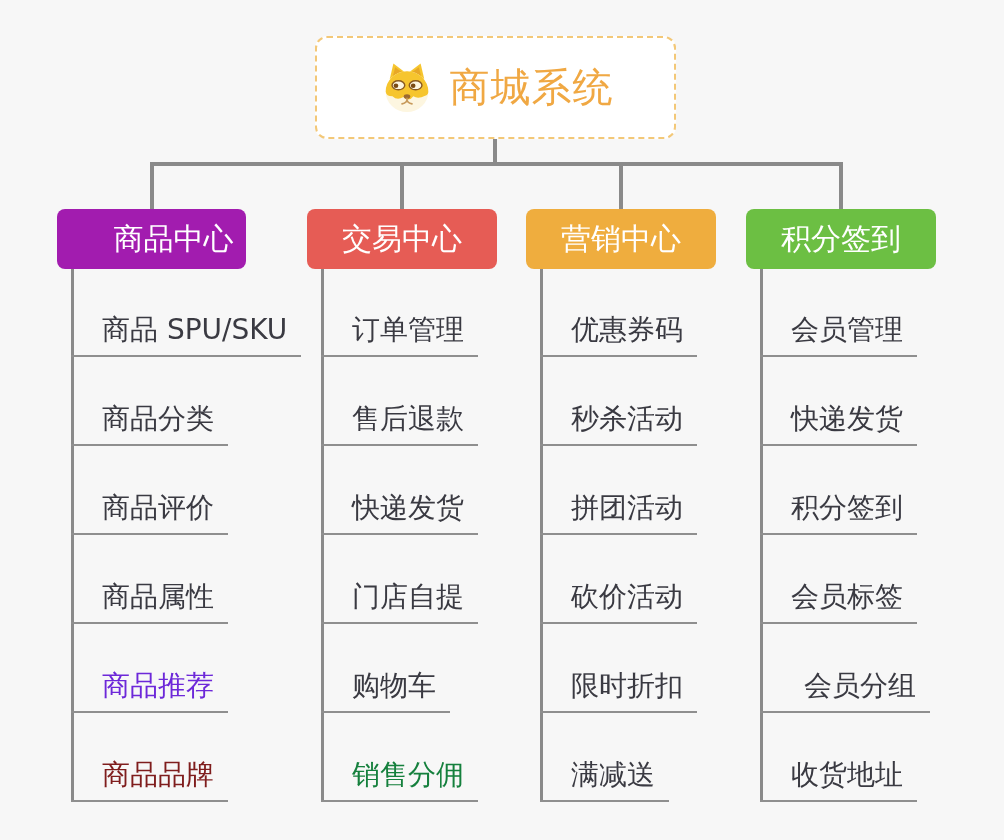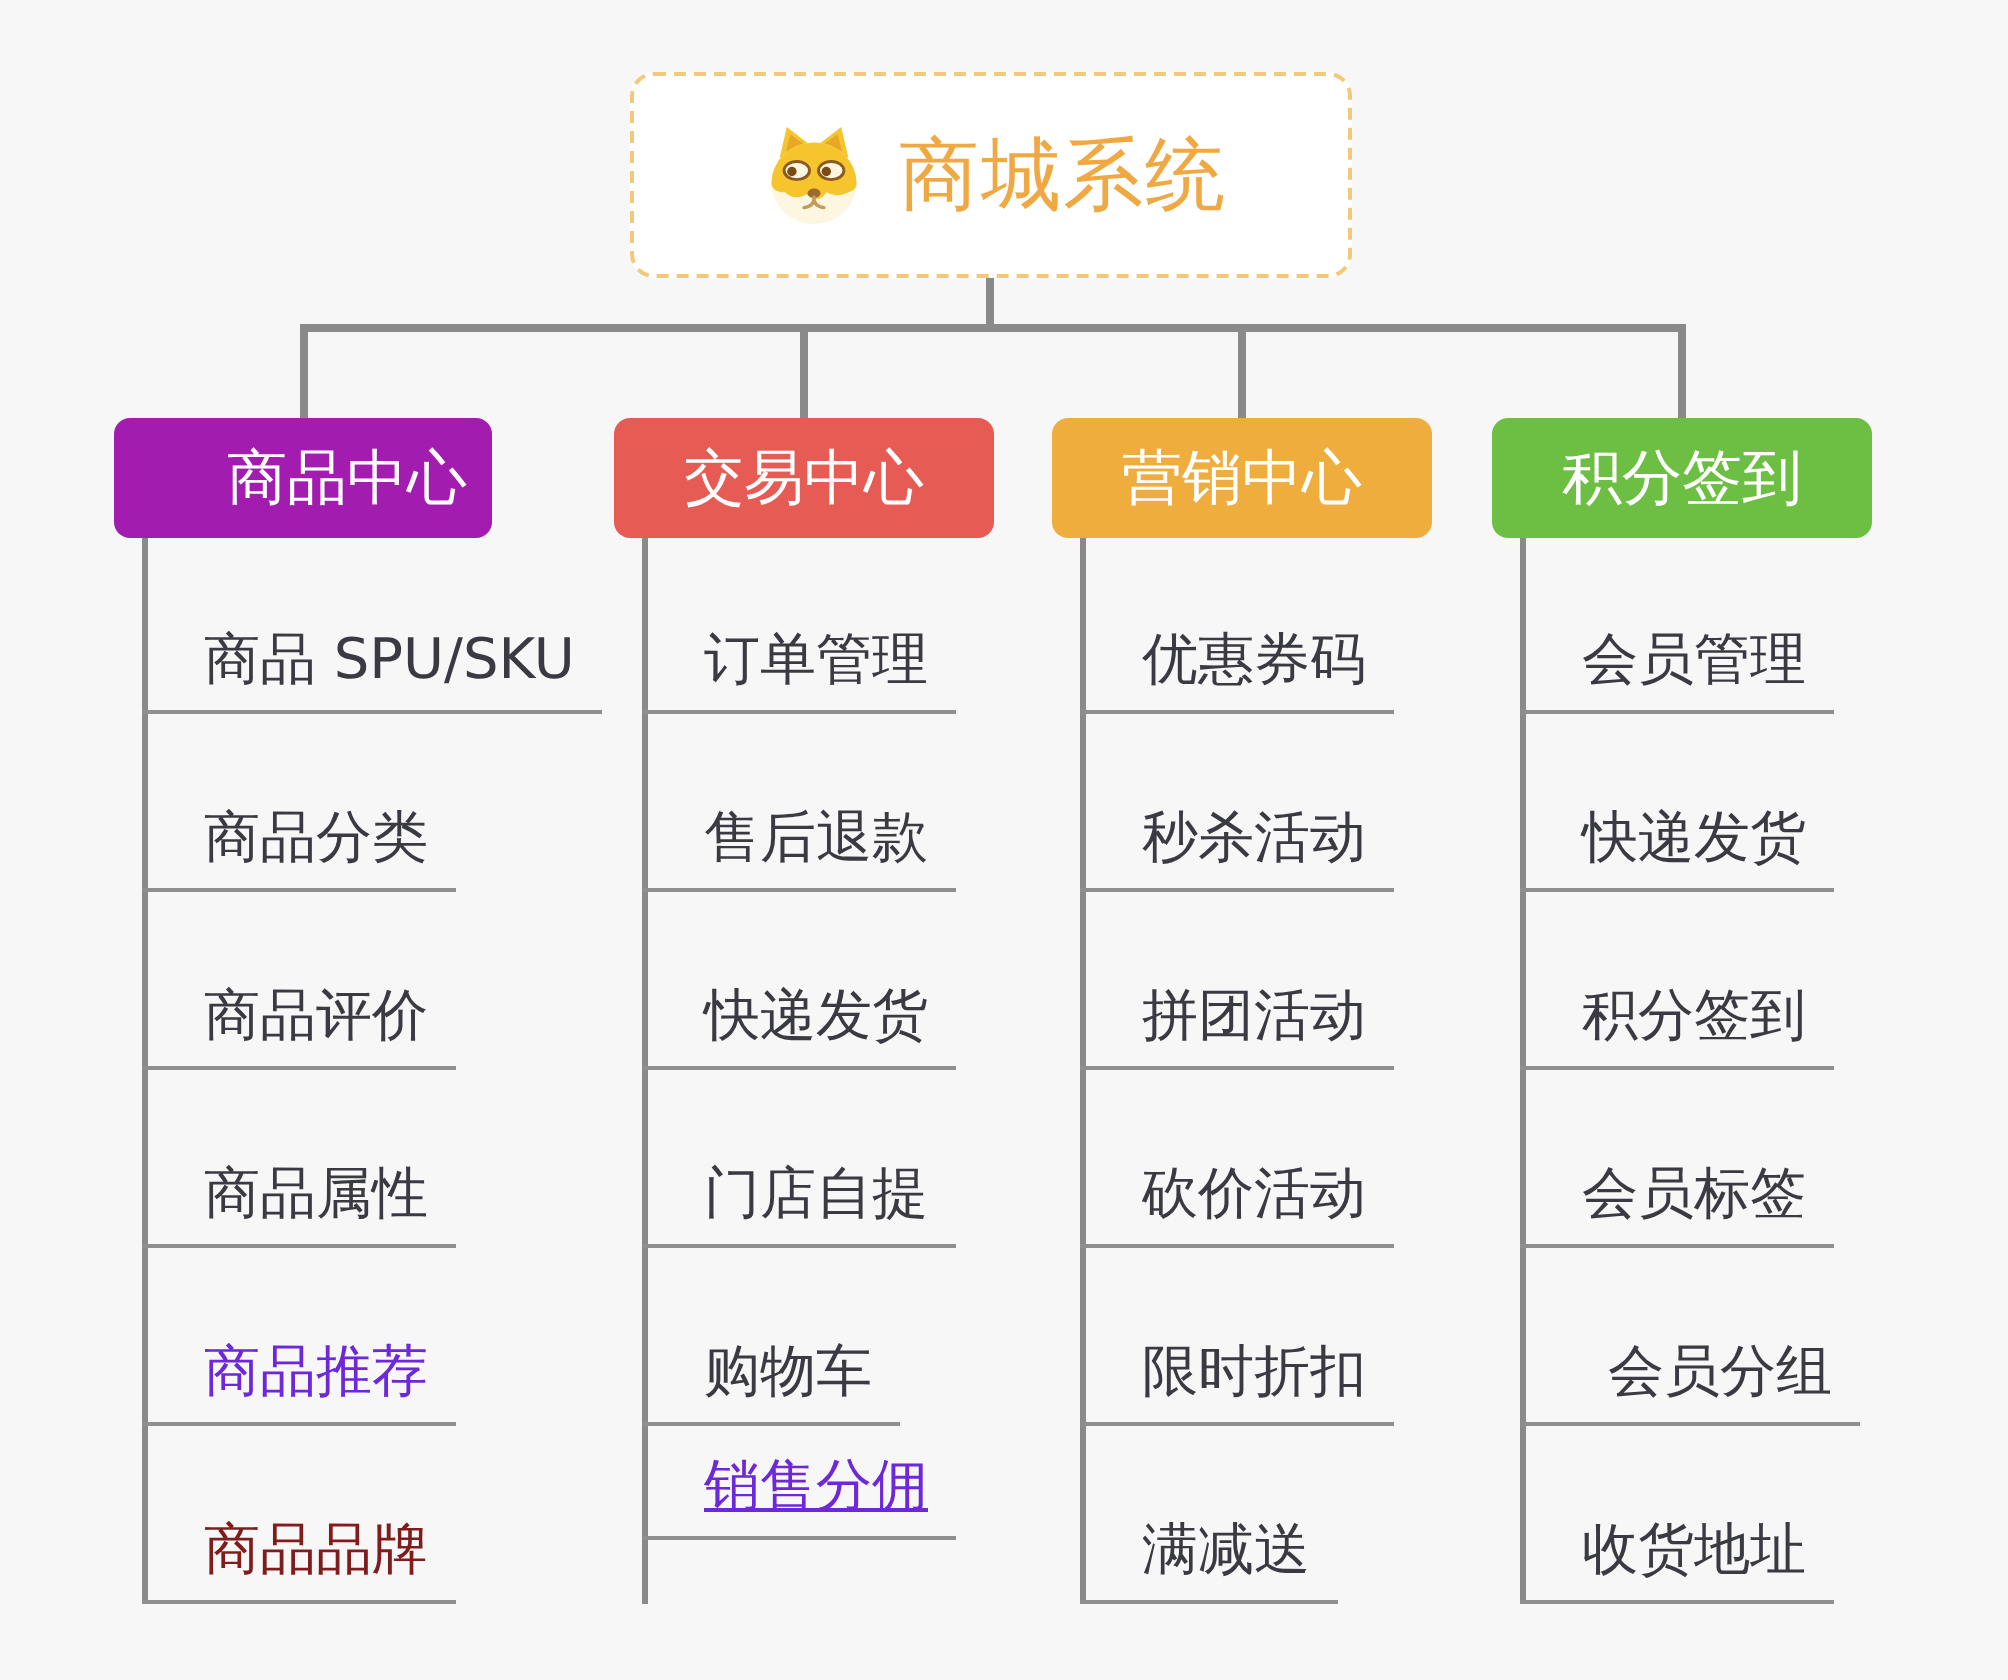--- a/index.html
+++ b/index.html
@@ -95,21 +95,21 @@
       <div class="leaf" style="left: 71px; top: 748px; border-bottom-color: rgb(143, 143, 143); color: #7f1d1d;">商品品牌</div>
       <div class="branch-box" style="left: 307px; width: 190px; background: rgb(230, 92, 85);">
         <span>交易中心</span>
       </div>
       <div class="line" style="left: 321px; top: 269px; width: 3px; height: 533px; background: rgb(138, 138, 138);"></div>
       <div class="leaf" style="left: 321px; top: 303px; border-bottom-color: rgb(143, 143, 143); color: rgb(58, 58, 66);">订单管理</div>
       <div class="leaf" style="left: 321px; top: 392px; border-bottom-color: rgb(143, 143, 143); color: rgb(58, 58, 66);">售后退款</div>
       <div class="leaf" style="left: 321px; top: 481px; border-bottom-color: rgb(143, 143, 143); color: rgb(58, 58, 66);">快递发货</div>
       <div class="leaf" style="left: 321px; top: 570px; border-bottom-color: rgb(143, 143, 143); color: rgb(58, 58, 66);">门店自提</div>
       <div class="leaf" style="left: 321px; top: 659px; border-bottom-color: rgb(143, 143, 143); color: rgb(58, 58, 66);">购物车</div>
-      <div class="leaf" style="left: 321px; top: 716px; border-bottom-color: rgb(143, 143, 143); color: #6d28d9; text-decoration: underline;">销售分佣</div>
+      <div class="leaf" style="left: 321px; top: 748px; border-bottom-color: rgb(143, 143, 143); color: #15803d;">销售分佣</div>
       <div class="branch-box" style="left: 526px; width: 190px; background: rgb(239, 173, 62);">
         <span>营销中心</span>
       </div>
       <div class="line" style="left: 540px; top: 269px; width: 3px; height: 533px; background: rgb(138, 138, 138);"></div>
       <div class="leaf" style="left: 540px; top: 303px; border-bottom-color: rgb(143, 143, 143); color: rgb(58, 58, 66);">优惠券码</div>
       <div class="leaf" style="left: 540px; top: 392px; border-bottom-color: rgb(143, 143, 143); color: rgb(58, 58, 66);">秒杀活动</div>
       <div class="leaf" style="left: 540px; top: 481px; border-bottom-color: rgb(143, 143, 143); color: rgb(58, 58, 66);">拼团活动</div>
       <div class="leaf" style="left: 540px; top: 570px; border-bottom-color: rgb(143, 143, 143); color: rgb(58, 58, 66);">砍价活动</div>
       <div class="leaf" style="left: 540px; top: 659px; border-bottom-color: rgb(143, 143, 143); color: rgb(58, 58, 66);">限时折扣</div>
       <div class="leaf" style="left: 540px; top: 748px; border-bottom-color: rgb(143, 143, 143); color: rgb(58, 58, 66);">满减送</div>

